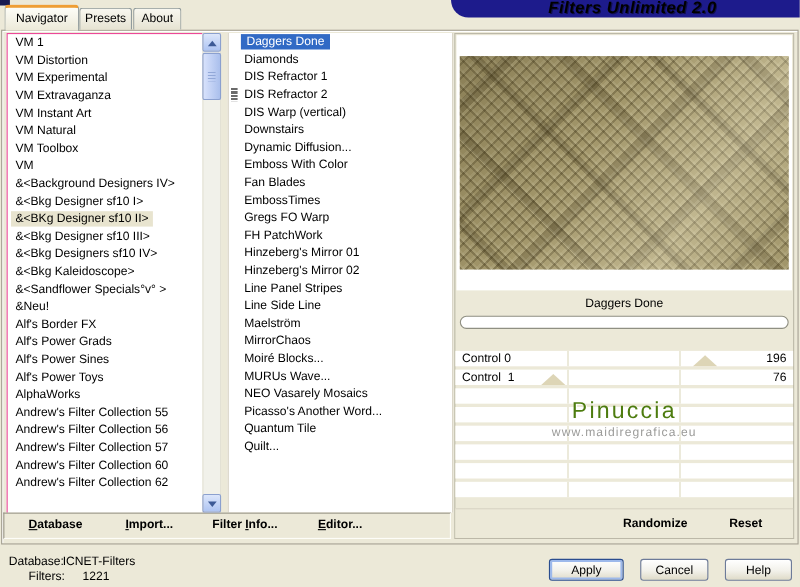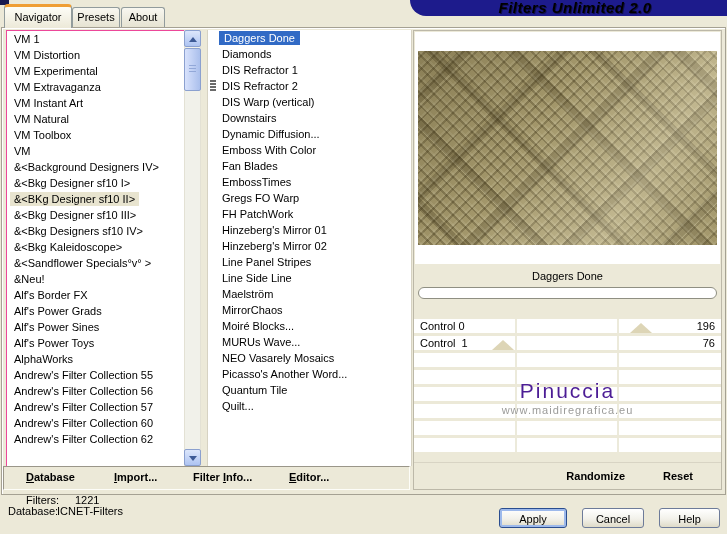--- a/index.html
+++ b/index.html
@@ -89,42 +89,42 @@
       transparent calc(33.3% - 1px),#eceadb calc(33.3% - 1px),#eceadb calc(33.3% + 1px),transparent calc(33.3% + 1px),
       transparent calc(66.6% - 1px),#eceadb calc(66.6% - 1px),#eceadb calc(66.6% + 1px),transparent calc(66.6% + 1px));}
   .ctl-row .lab{position:absolute;left:6px;top:0;white-space:pre;}
   .ctl-row .val{position:absolute;right:6px;top:0;}
   .thumb{position:absolute;bottom:0;width:0;height:0;margin-left:-11px;
     border-left:11px solid transparent;border-right:11px solid transparent;
     border-bottom:10px solid #ddd5b6;}
 
   #watermark{position:absolute;left:1px;top:330px;width:305px;text-align:center;
     pointer-events:none;z-index:5;}
-  #wm1{font-size:21px;line-height:26px;letter-spacing:2px;color:#4c1d95;
-    text-shadow:1px 1px 0 #fff;margin-top:17px;}
+  #wm1{font-size:21px;line-height:26px;letter-spacing:2px;color:#4d7c0f;
+    text-shadow:1px 1px 0 #fff;}
   #wm2{font-size:11px;letter-spacing:1px;color:#9b9b99;text-shadow:1px 1px 0 #fff;}
 
   #random-strip{position:absolute;left:0;right:0;bottom:0;height:26px;background:#ece9d8;
     border-top:1px solid #d8d4c4;display:flex;align-items:center;justify-content:flex-end;
     gap:38px;padding-right:28px;font-weight:bold;}
 
   
   #toolbar-strip{left:3px;top:466px;width:407px;height:24px;background:#ece9d8;z-index:2;
     border:1px solid;border-color:#9a9689 #fdfdf8 #fdfdf8 #9a9689;box-sizing:border-box;}
   .tool-label{position:absolute;top:4px;font-weight:bold;cursor:default;}
   .tool-label:nth-child(1){left:22px;}
   .tool-label:nth-child(2){left:110px;}
   .tool-label:nth-child(3){left:189px;}
   .tool-label:nth-child(4){left:285px;}
 
   
   .status-lab{left:8px;}
   .status-val{left:57px;}
   #status-db-label,#status-db-value{top:505px;}
-  #status-f-label,#status-f-value{top:494px;padding-left:18px;}
+  #status-f-label,#status-f-value{top:518px;padding-left:18px;}
 
   .push-btn{height:20px;box-sizing:border-box;border:1px solid #6d7b99;border-radius:3px;
     background:linear-gradient(180deg,#ffffff,#f2f1ea 55%,#dfdbc8);
     font-family:"Liberation Sans",sans-serif;font-size:11px;text-align:center;line-height:21px;
     cursor:default;z-index:2;}
   #btn-apply{left:499px;top:508px;width:68px;border-color:#2a4d8f;
     box-shadow:inset 0 0 0 2px #9db9eb;}
   #btn-cancel{left:582px;top:508px;width:62px;}
   #btn-help{left:659px;top:508px;width:61px;}
 </style>

